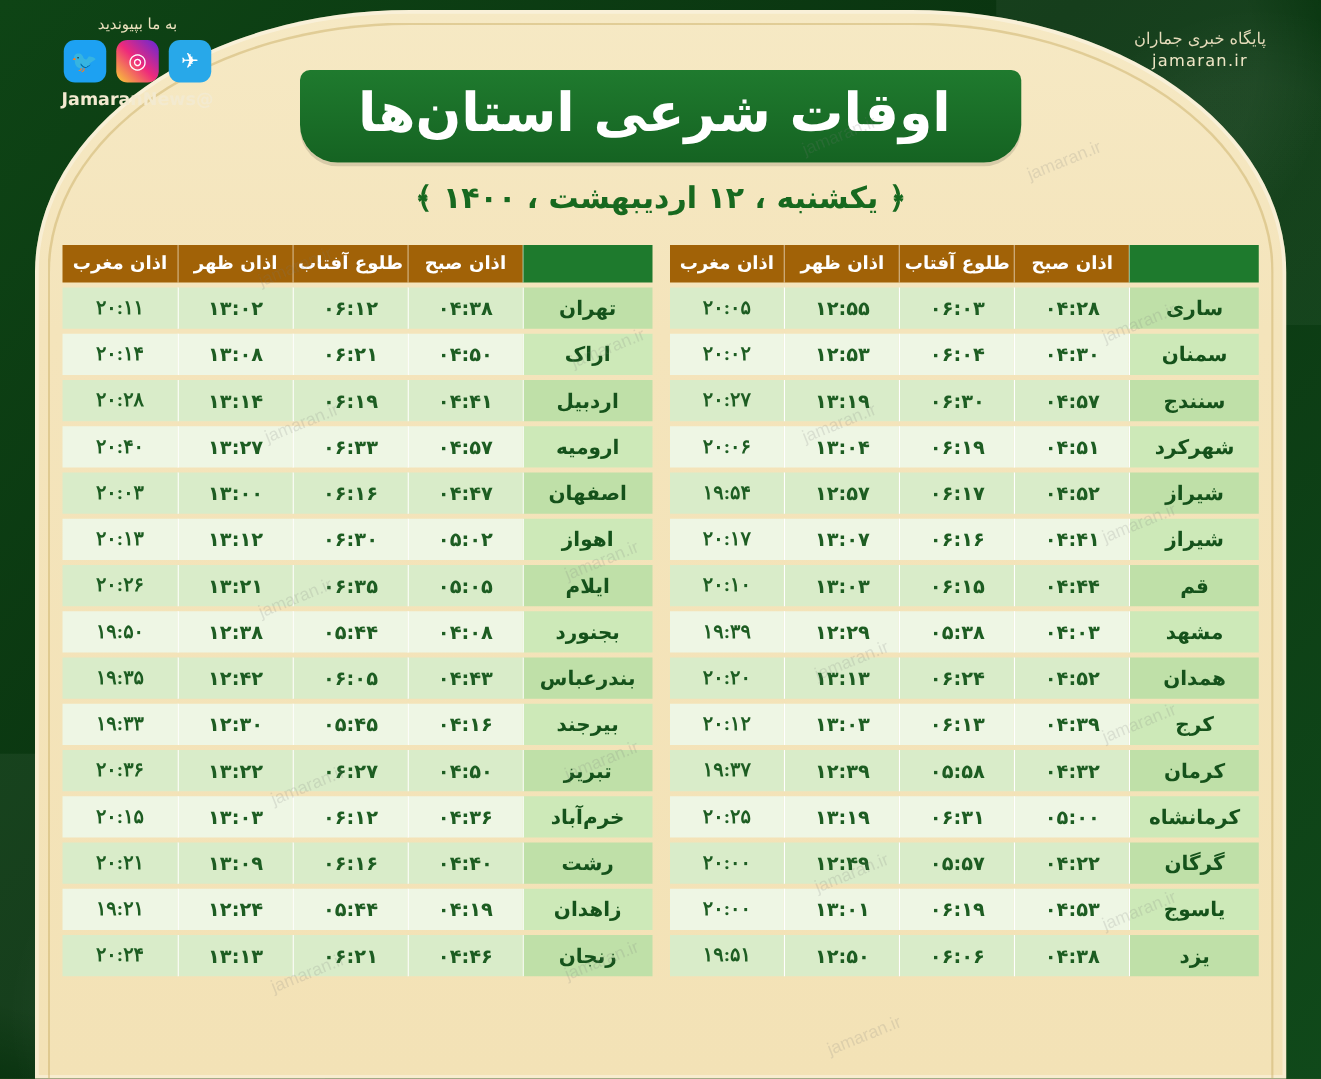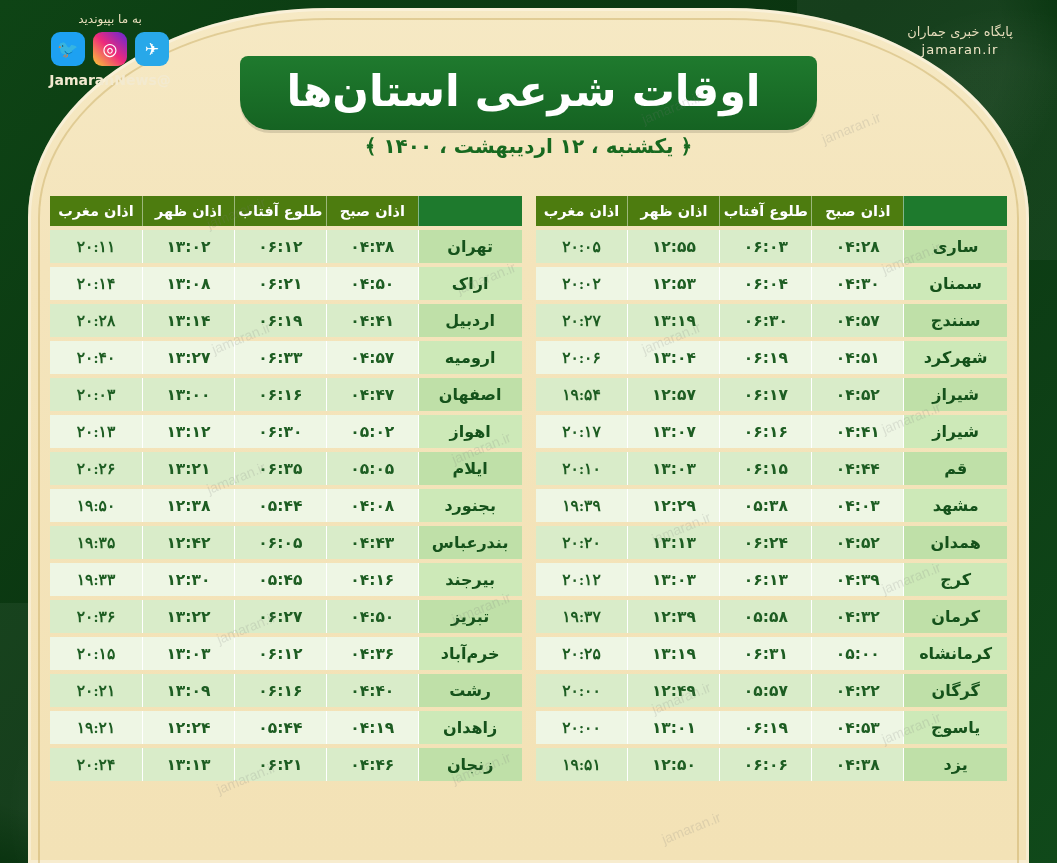--- a/index.html
+++ b/index.html
@@ -92,41 +92,41 @@
   .title {
     background: linear-gradient(180deg, #1f7a2e 0%, #156322 100%);
     color: #ffffff;
     font-size: 43px; font-weight: bold;
     padding: 10px 56px 14px 46px;
     border-radius: 8px 8px 30px 30px;
     box-shadow: 0 3px 0 rgba(0,0,0,0.12);
     letter-spacing: 0;
   }
   .subtitle {
-    margin-top: 4px;
-    color: #17691f; font-size: 20px; font-weight: bold;
+    margin-top: 14px;
+    color: #17691f; font-size: 24px; font-weight: bold;
     direction: rtl;
   }
 
   
   .tables {
     position: absolute;
     top: 192px; left: 50px; right: 50px;
     display: flex; gap: 14px; z-index: 5;
     direction: rtl;
   }
   table {
     border-collapse: separate;
     border-spacing: 0 4px;
     width: 50%;
     direction: rtl;
     table-layout: fixed;
   }
   thead th {
-    background: #4d7c0f;
+    background: #a16207;
     color: #ffffff;
     font-size: 14.5px;
     font-weight: bold;
     padding: 7px 2px;
     text-align: center;
     border-left: 1px solid rgba(255,255,255,0.45);
   }
   thead th:last-child { border-left: none; }
   thead th.city-head { background: #1e7a2d; }
   tbody td {

